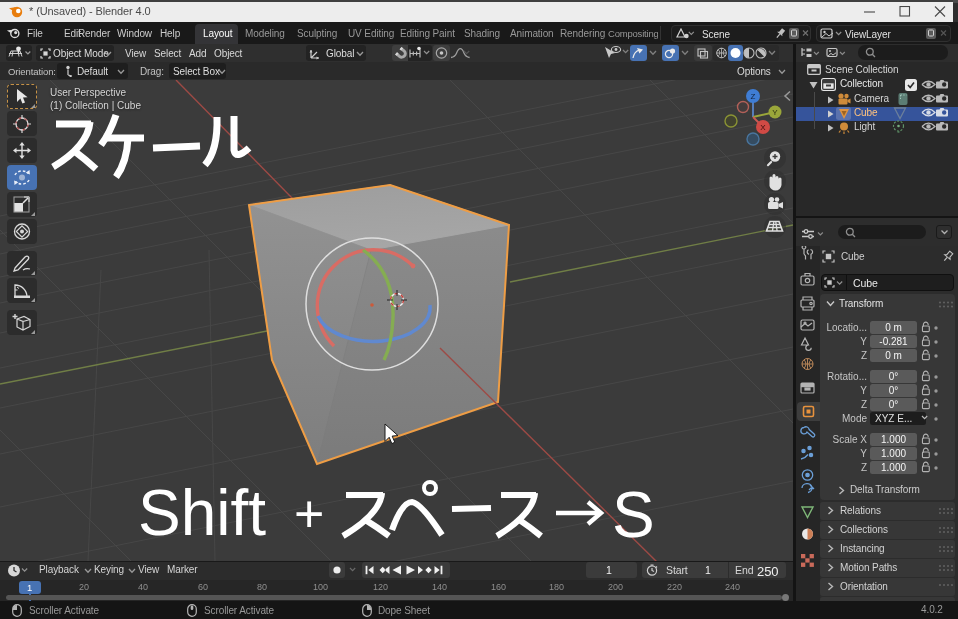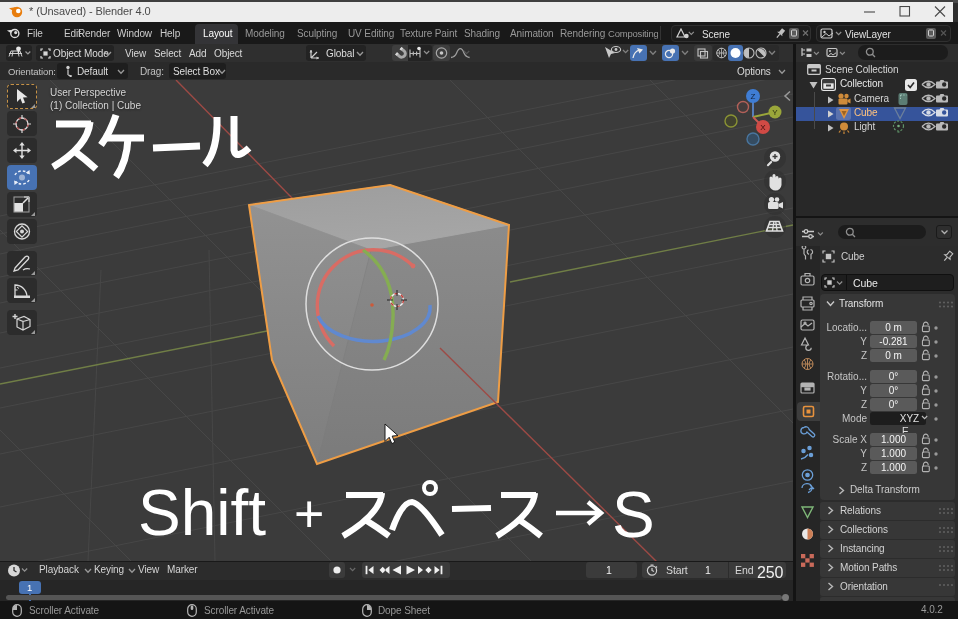--- a/index.html
+++ b/index.html
@@ -39,21 +39,21 @@
 <div class="a txt" style="left:27px;top:28px;color:#cccccc;">File</div>
 <div class="a txt" style="left:52px;top:28px;color:#cccccc;padding-left:12px;">Edit</div>
 <div class="a txt" style="left:78px;top:28px;color:#cccccc;">Render</div>
 <div class="a txt" style="left:117px;top:28px;color:#cccccc;">Window</div>
 <div class="a txt" style="left:160px;top:28px;color:#cccccc;">Help</div>
 <div class="a" style="left:195px;top:24px;width:43px;height:20px;background:#343437;border-radius:4px 4px 0 0;"></div>
 <div class="a txt" style="left:203px;top:28px;color:#fcfcfc;">Layout</div>
 <div class="a txt" style="left:245px;top:28px;color:#989898;">Modeling</div>
 <div class="a txt" style="left:297px;top:28px;color:#989898;">Sculpting</div>
 <div class="a txt" style="left:348px;top:28px;color:#989898;">UV Editing</div>
-<div class="a txt" style="left:400px;top:28px;color:#989898;">Texture Paint</div>
+<div class="a txt" style="left:400px;top:28px;color:#989898;">Editing Paint</div>
 <div class="a txt" style="left:464px;top:28px;color:#989898;">Shading</div>
 <div class="a txt" style="left:510px;top:28px;color:#989898;">Animation</div>
 <div class="a txt" style="left:560px;top:28px;color:#989898;">Rendering</div>
 <div class="a" style="left:608px;top:22px;width:50px;height:22px;overflow:hidden;">
       <span class="txt m" style="color:#989898;position:absolute;left:0;top:6px;">Compositing</span>
     </div>
 <div class="a" style="left:660px;top:26px;width:1px;height:14px;background:#333;"></div>
 
 <div class="a" style="left:671px;top:25px;width:140px;height:17px;background:#1d1d1d;border:1px solid #303030;border-radius:4px;"></div>
 <svg class="a" style="left:676px;top:28px" width="21" height="11" viewBox="0 0 21 11">
@@ -454,23 +454,37 @@
 <div class="a txt" style="left:606px;top:564px;color:#f2f2f2;font-size:10.5px;">1</div>
 <div class="a" style="left:642px;top:562px;width:86px;height:16px;background:#3b3b3b;border-radius:3px 0 0 3px;"></div>
 <div class="a" style="left:729px;top:562px;width:57px;height:16px;background:#3b3b3b;border-radius:0 3px 3px 0;"></div>
 <svg class="a" style="left:646px;top:564px" width="12" height="12" viewBox="0 0 12 12">
  <circle cx="6" cy="6.5" r="4.6" fill="none" stroke="#d0d0d0" stroke-width="1.2"></circle>
  <path d="M6,4 V6.5 L8,7.5 M4.5,1 h3 M10,2.5 l1,1" stroke="#d0d0d0" stroke-width="1.2" fill="none"></path>
 </svg>
 <div class="a txt" style="left:666px;top:564px;color:#d8d8d8;font-size:10.5px;">Start</div>
 <div class="a txt" style="left:705px;top:564px;color:#f0f0f0;font-size:10.5px;">1</div>
 <div class="a txt" style="left:735px;top:564px;color:#d8d8d8;font-size:10.5px;">End</div>
-<div class="a txt" style="left:757px;top:564px;color:#f0f0f0;font-size:16px;">250</div>
+<div class="a txt" style="left:757px;top:564px;color:#f0f0f0;font-size:13px;">250</div>
 
 <div class="a" style="left:0;top:580px;width:793px;height:21px;background:#262626;"></div>
+<div class="a" style="left:0;top:580px;width:793px;height:13px;color:#8f8f8f;font-size:9px;">
+ <span class="a" style="left:79px;top:2px;">20</span>
+      <span class="a" style="left:138px;top:2px;">40</span>
+      <span class="a" style="left:198px;top:2px;">60</span>
+      <span class="a" style="left:257px;top:2px;">80</span>
+      <span class="a" style="left:313px;top:2px;">100</span>
+      <span class="a" style="left:373px;top:2px;">120</span>
+      <span class="a" style="left:432px;top:2px;">140</span>
+      <span class="a" style="left:491px;top:2px;">160</span>
+      <span class="a" style="left:549px;top:2px;">180</span>
+      <span class="a" style="left:608px;top:2px;">200</span>
+      <span class="a" style="left:667px;top:2px;">220</span>
+      <span class="a" style="left:725px;top:2px;">240</span>
+</div>
 <div class="a" style="left:19px;top:581px;width:22px;height:13px;background:#4772b3;border-radius:3px;"></div>
 <div class="a" style="left:27px;top:582px;color:#ffffff;font-size:9.5px;">1</div>
 <div class="a" style="left:29px;top:594px;width:2px;height:7px;background:#4772b3;"></div>
 <div class="a" style="left:6px;top:595px;width:776px;height:5px;background:#555555;border-radius:3px;"></div>
 <div class="a" style="left:782px;top:594px;width:7px;height:7px;background:#777777;border-radius:50%;"></div>
 
 <div class="a" style="left:0;top:601px;width:958px;height:18px;background:#151515;"></div>
 <svg class="a" style="left:12px;top:604px" width="10" height="13" viewBox="0 0 10 13">
  <rect x="0.7" y="0.7" width="8.6" height="11.6" rx="4.3" fill="none" stroke="#b5b5b5" stroke-width="1.2"></rect>
  <path d="M1,4 a4,4 0 0 1 4,-3 v5 h-4 Z" fill="#b5b5b5"></path>
@@ -723,21 +737,21 @@
       <span class="fld" style="top:335px;">-0.281</span>
 <span class="lbl" style="top:350px;">Z</span>
       <span class="fld" style="top:349px;">0 m</span>
 <span class="lbl" style="top:371px;">Rotatio...</span>
       <span class="fld" style="top:370px;">0°</span>
 <span class="lbl" style="top:385px;">Y</span>
       <span class="fld" style="top:384px;">0°</span>
 <span class="lbl" style="top:399px;">Z</span>
       <span class="fld" style="top:398px;">0°</span>
 <span class="lbl" style="top:413px;">Mode</span>
-      <span class="fld" style="top:412px;width:56px;background:#1d1d1d;color:#e0e0e0;text-align:center;padding-left:23px;">XYZ E...</span>
+      <span class="fld" style="top:412px;width:56px;background:#1d1d1d;color:#e0e0e0;text-align:left;padding-left:5px;">XYZ E...</span>
 <span class="lbl" style="top:434px;">Scale X</span>
       <span class="fld" style="top:433px;">1.000</span>
 <span class="lbl" style="top:448px;">Y</span>
       <span class="fld" style="top:447px;">1.000</span>
 <span class="lbl" style="top:462px;">Z</span>
       <span class="fld" style="top:461px;">1.000</span>
 </div>
 <svg class="a" style="left:919px;top:320px" width="40" height="160" viewBox="0 0 40 160">
  <defs>
   <g id="lk" transform="scale(0.92)">

